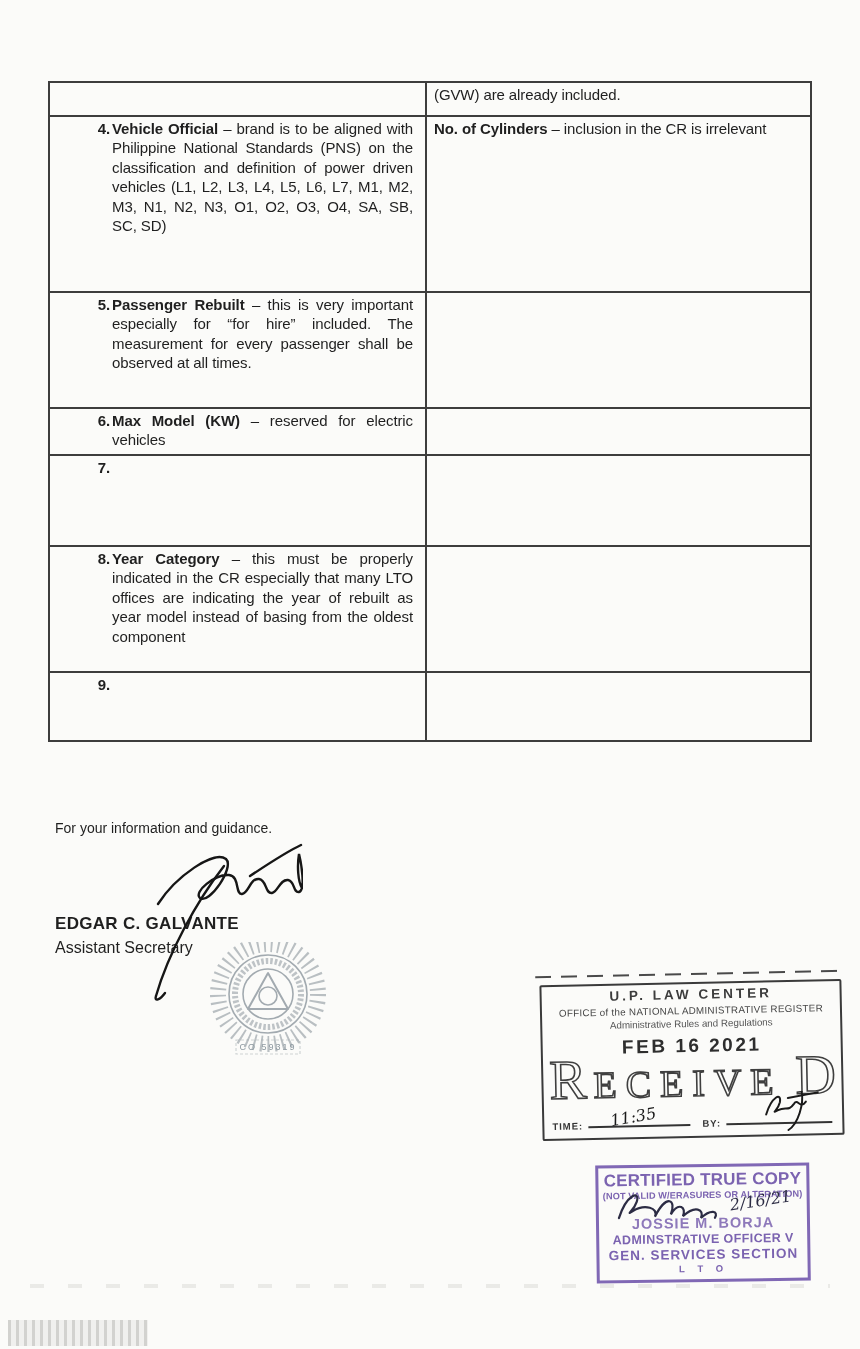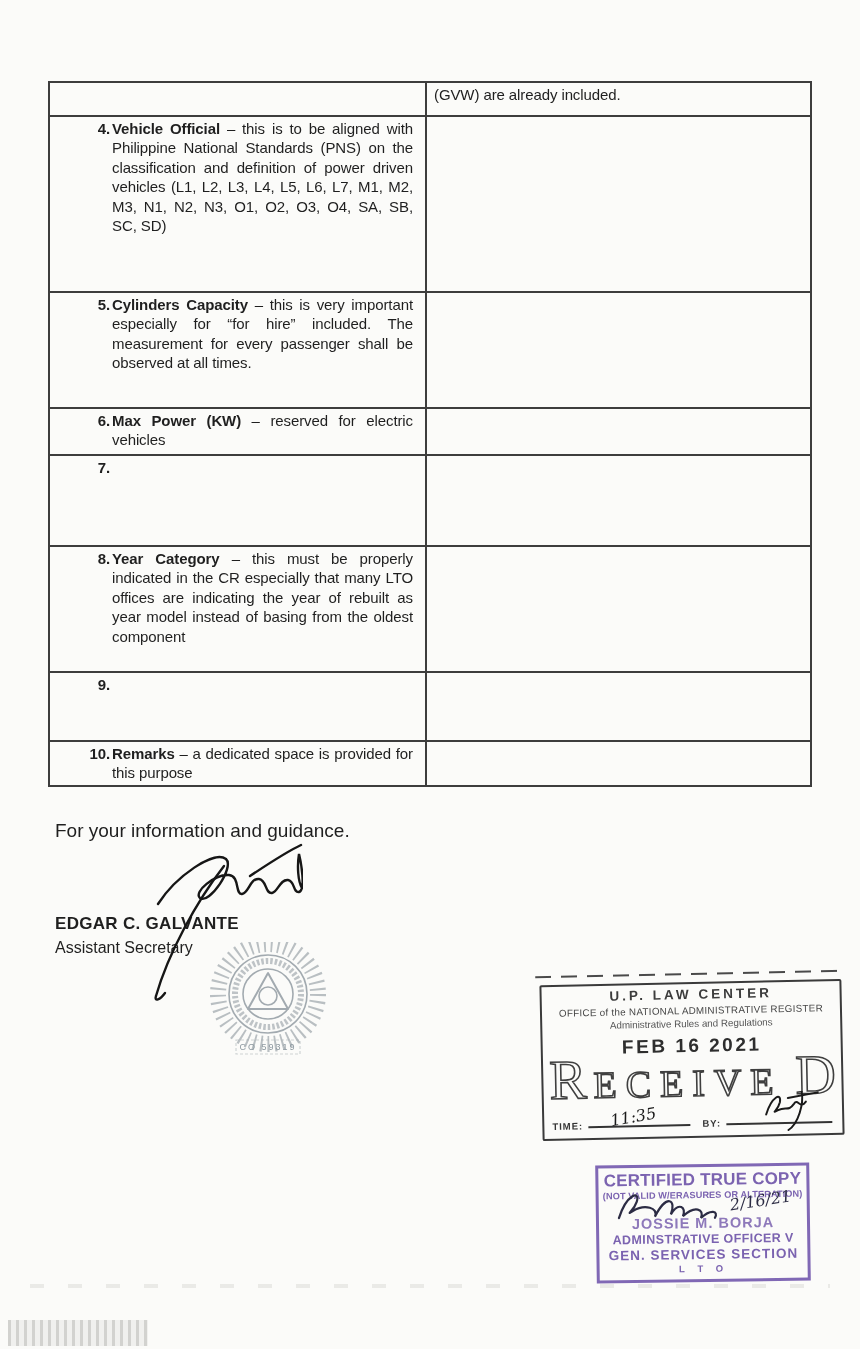--- a/index.html
+++ b/index.html
@@ -21,21 +21,21 @@
     display:flex;align-items:flex-start;
     padding:2px 12px 2px 34px;
   }
   .num{flex:0 0 26px;text-align:right;padding-right:2px;}
   .txt{flex:1;text-align:justify;}
   .cell-right{flex:1;padding:2px 10px 2px 7px;}
   .b{font-weight:700;}
   .r0{min-height:32px}.r1{min-height:176px}.r2{min-height:116px}.r3{min-height:47px}
   .r4{min-height:91px}.r5{min-height:126px}.r6{min-height:69px}.r7{min-height:42px}
   
-  .closing{position:absolute;left:55px;top:820px;font-size:19px;}
+  .closing{position:absolute;left:55px;top:820px;font-size:14px;}
   .sig-svg{position:absolute;left:68px;top:842px;z-index:3;}
   .signatory-name{position:absolute;left:55px;top:914px;font-size:17px;font-weight:700;letter-spacing:.3px;}
   .signatory-title{position:absolute;left:55px;top:939px;font-size:16px;}
   
   .seal{position:absolute;left:198px;top:942px;opacity:.8;}
   
   .rcv{
     position:absolute;left:541px;top:982px;width:302px;height:156px;
     transform:rotate(-1.2deg);color:#343434;z-index:2;
   }
@@ -89,38 +89,41 @@
         <span class="txt"><span class="b"></span><span></span></span>
       </div>
       <div class="cell cell-right">
         <span class="b"></span><span>(GVW) are already included.</span>
       </div>
     </div>
 
     <div class="t-row r1">
       <div class="cell cell-left">
         <span class="num b">4.</span>
-        <span class="txt"><span class="b">Vehicle Official</span><span> – this is to be aligned with Philippine National Standards (PNS) on the classification and definition of power driven vehicles (L1, L2, L3, L4, L5, L6, L7, M1, M2, M3, N1, N2, N3, O1, O2, O3, O4, SA, SB, SC, SD)</span></span>
+        <span class="txt"><span class="b">Vehicle Official</span><span> – brand is to be aligned with Philippine National Standards (PNS) on the classification and definition of power driven vehicles (L1, L2, L3, L4, L5, L6, L7, M1, M2, M3, N1, N2, N3, O1, O2, O3, O4, SA, SB, SC, SD)</span></span>
+      </div>
+      <div class="cell cell-right">
+        <span class="b">No. of Cylinders</span><span> – inclusion in the CR is irrelevant</span>
       </div>
     </div>
 
     <div class="t-row r2">
       <div class="cell cell-left">
         <span class="num b">5.</span>
-        <span class="txt"><span class="b">Cylinders Capacity</span><span> – this is very important especially for “for hire” included. The measurement for every passenger shall be observed at all times.</span></span>
+        <span class="txt"><span class="b">Passenger Rebuilt</span><span> – this is very important especially for “for hire” included. The measurement for every passenger shall be observed at all times.</span></span>
       </div>
       <div class="cell cell-right">
         <span class="b"></span><span></span>
       </div>
     </div>
 
     <div class="t-row r3">
       <div class="cell cell-left">
         <span class="num b">6.</span>
-        <span class="txt"><span class="b">Max Power (KW)</span><span> – reserved for electric vehicles</span></span>
+        <span class="txt"><span class="b">Max Model (KW)</span><span> – reserved for electric vehicles</span></span>
       </div>
       <div class="cell cell-right">
         <span class="b"></span><span></span>
       </div>
     </div>
 
     <div class="t-row r4">
       <div class="cell cell-left">
         <span class="num b">7.</span>
       </div>
@@ -141,29 +144,20 @@
 
     <div class="t-row r6">
       <div class="cell cell-left">
         <span class="num b">9.</span>
       </div>
       <div class="cell cell-right">
         <span class="b"></span><span></span>
       </div>
     </div>
 
-    <div class="t-row r7">
-      <div class="cell cell-left">
-        <span class="num b">10.</span>
-        <span class="txt"><span class="b">Remarks</span><span> – a dedicated space is provided for this purpose</span></span>
-      </div>
-      <div class="cell cell-right">
-        <span class="b"></span><span></span>
-      </div>
-    </div>
   </div>
 
   <div class="closing">For your information and guidance.</div>
 
   <svg class="sig-svg" width="235" height="165" viewBox="0 0 235 165">
     <g fill="none" stroke="#161616" stroke-width="2.4" stroke-linecap="round">
       <path d="M90,62 C108,34 146,8 158,17 C167,25 141,63 132,56 C125,50 147,32 161,33 C172,34 167,53 174,52 C181,51 182,36 191,37 C199,38 197,52 204,51 C210,50 212,37 220,38 C227,39 225,51 231,50 C238,48 233,20 231,12 C229,24 230,40 234,46"></path>
       <path d="M182,34 C200,22 218,10 233,3"></path>
       <path d="M156,24 C128,60 100,112 88,154 C86,160 92,158 97,151"></path>
     </g>

